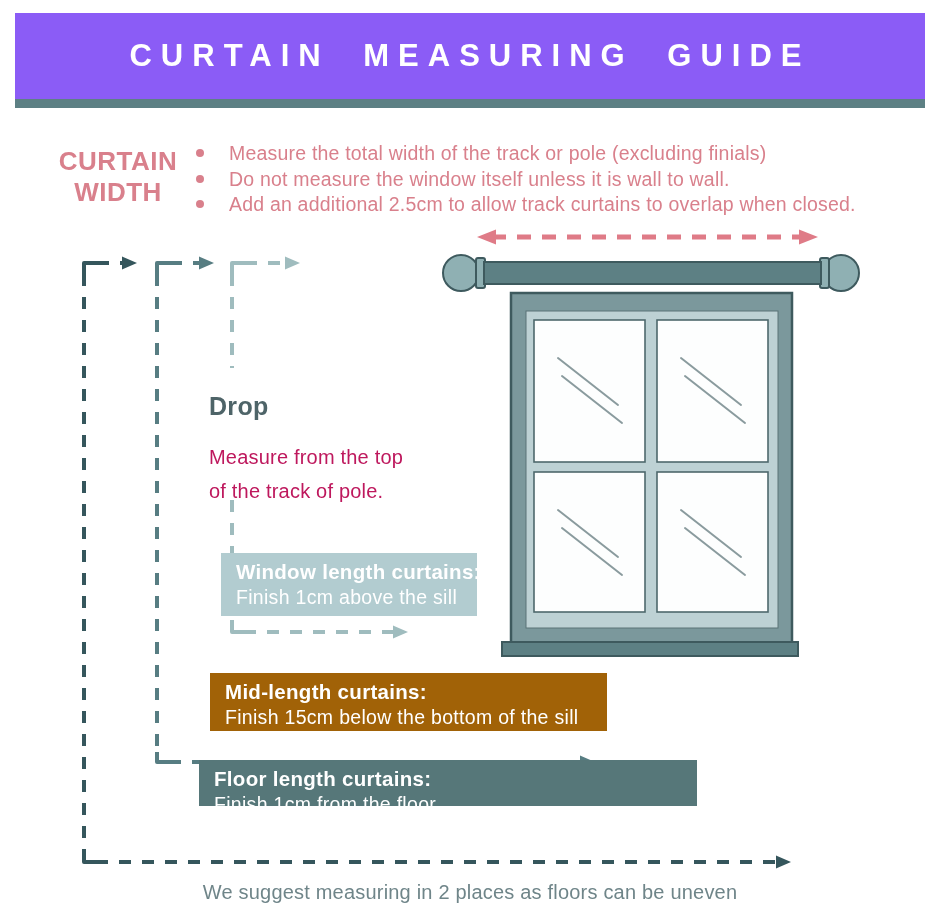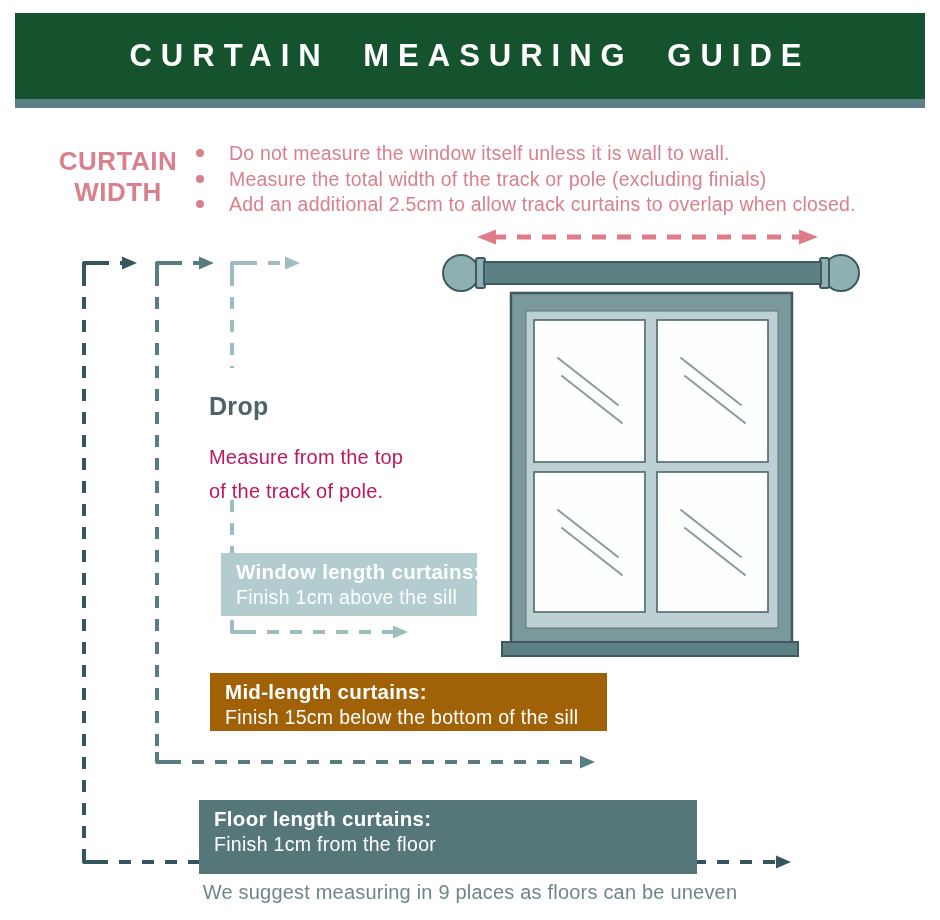--- a/index.html
+++ b/index.html
@@ -3,21 +3,21 @@
 <meta charset="utf-8">
 <style>
   html,body{margin:0;padding:0;background:#ffffff;}
   .canvas{
     position:relative;width:940px;height:920px;background:#ffffff;overflow:hidden;
     font-family:"Liberation Sans", sans-serif;
   }
   
   .topbar{
     position:absolute;left:15px;top:13px;width:910px;height:86px;
-    background:#14532d;display:flex;align-items:center;justify-content:center;
+    background:#8b5cf6;display:flex;align-items:center;justify-content:center;
   }
   .topbar h1{
     margin:0;color:#ffffff;font-size:31px;font-weight:bold;
     letter-spacing:9px;word-spacing:16px;white-space:nowrap;
   }
   .topbar-shadow{
     position:absolute;left:15px;top:99px;width:910px;height:9px;background:#5d8084;
   }
   
   .cw-heading{
@@ -43,42 +43,42 @@
   .drop-block p{
     margin:19px 0 0 0;color:#be185d;font-size:20px;line-height:34px;
     white-space:pre-line;letter-spacing:0.2px;
   }
   
   .len-box{position:absolute;box-sizing:border-box;padding:7px 0 0 15px;color:#ffffff;}
   .len-title{font-size:20.5px;font-weight:bold;letter-spacing:0.3px;white-space:nowrap;}
   .len-detail{font-size:19.5px;margin-top:2px;letter-spacing:0.3px;white-space:nowrap;}
   .box-window{left:210px;top:553px;width:256px;height:63px;background:#b2ccd0;margin-left:11px;}
   .box-mid{left:210px;top:673px;width:397px;height:58px;background:#a16207;}
-  .box-floor{left:199px;top:800px;width:498px;height:74px;background:#567779;}
+  .box-floor{left:199px;top:760px;width:498px;height:46px;background:#567779;}
   
   .footer-note{
     position:absolute;left:0;top:881px;width:940px;text-align:center;
     color:#6f8589;font-size:20px;letter-spacing:0.2px;
   }
 </style>
 </head>
 <body>
 
 <div class="canvas">
 
   <header class="topbar">
     <h1>CURTAIN MEASURING GUIDE</h1>
   </header>
   <div class="topbar-shadow"></div>
 
   <div class="cw-heading">CURTAIN WIDTH</div>
 
   <ul class="cw-bullets">
+    <li>Measure the total width of the track or pole (excluding finials)</li>
     <li>Do not measure the window itself unless it is wall to wall.</li>
-    <li>Measure the total width of the track or pole (excluding finials)</li>
     <li>Add an additional 2.5cm to allow track curtains to overlap when closed.</li>
   </ul>
 
   <svg class="illustration" viewBox="0 0 940 920" xmlns="http://www.w3.org/2000/svg">
 
     <g>
       <line x1="492" y1="237" x2="803" y2="237" stroke="#df7b87" stroke-width="5" stroke-dasharray="14 11"></line>
       <polygon points="496,229.5 477,237 496,244.5" fill="#df7b87"></polygon>
       <polygon points="799,229.5 818,237 799,244.5" fill="#df7b87"></polygon>
     </g>
@@ -161,15 +161,15 @@
   <div class="len-box box-mid">
     <div class="len-title">Mid-length curtains:</div>
     <div class="len-detail">Finish 15cm below the bottom of the sill</div>
   </div>
 
   <div class="len-box box-floor">
     <div class="len-title">Floor length curtains:</div>
     <div class="len-detail">Finish 1cm from the floor</div>
   </div>
 
-  <div class="footer-note">We suggest measuring in 9 places as floors can be uneven</div>
+  <div class="footer-note">We suggest measuring in 2 places as floors can be uneven</div>
 
 </div>
 
 </body></html>

